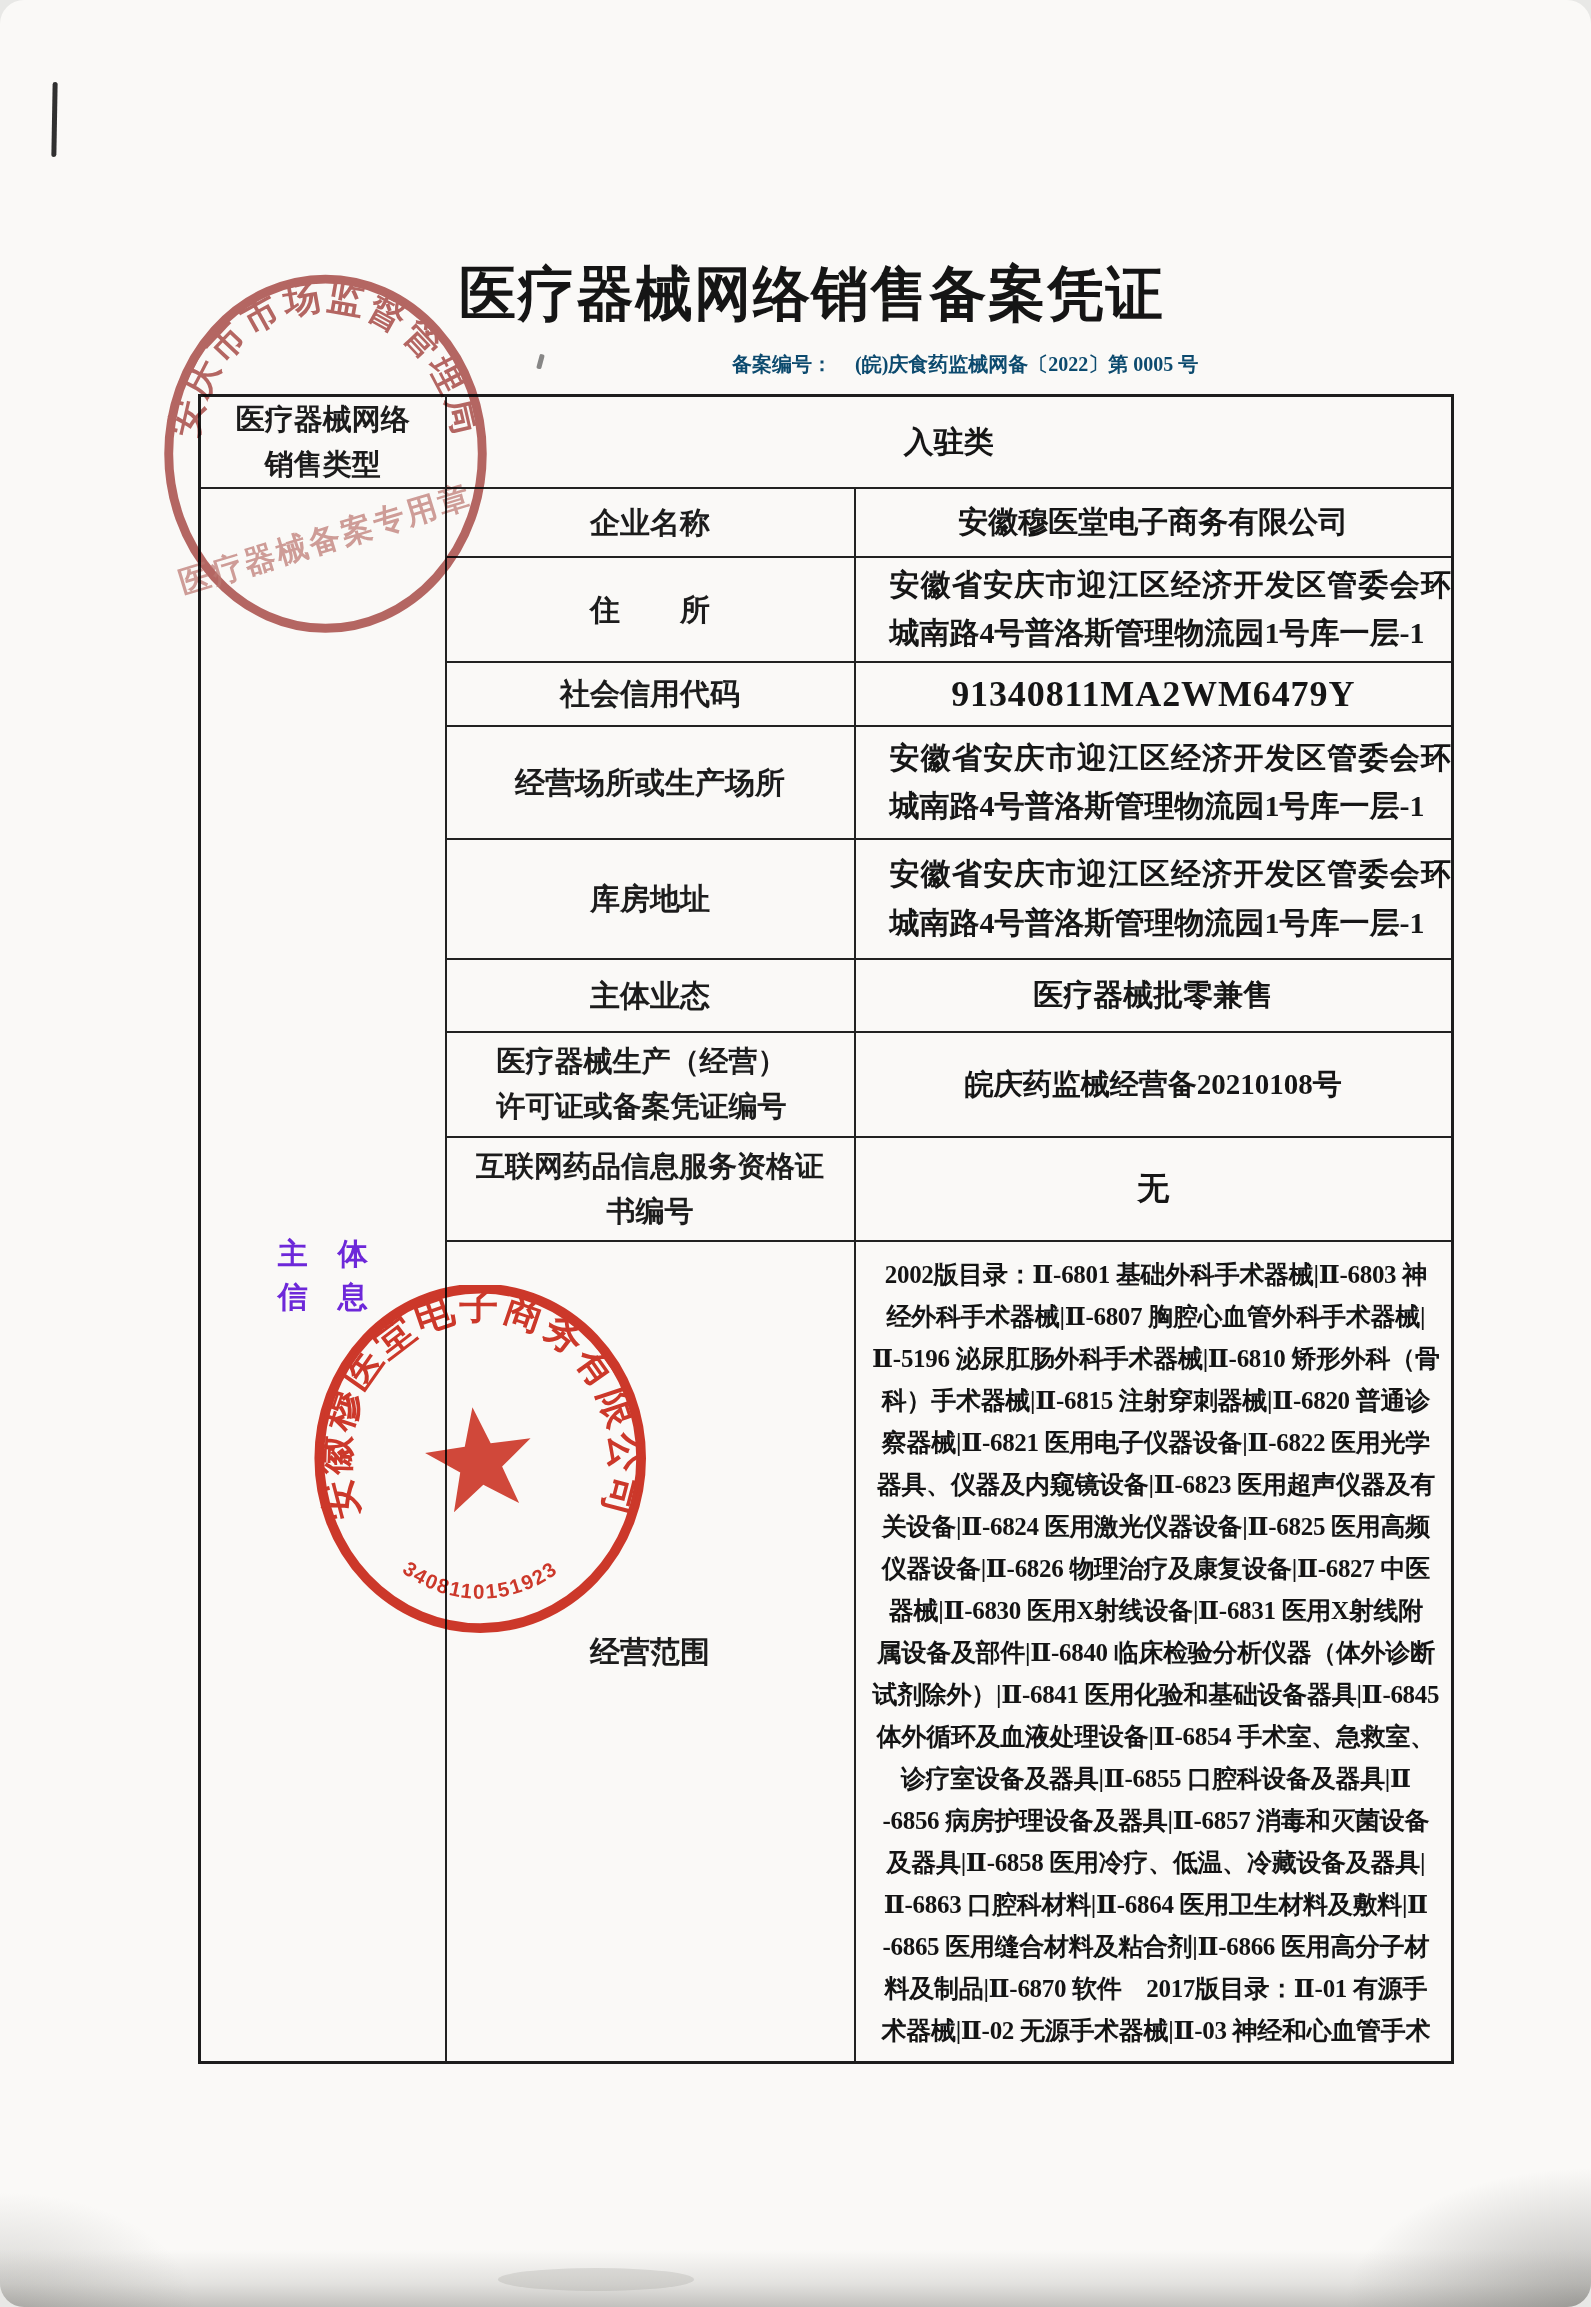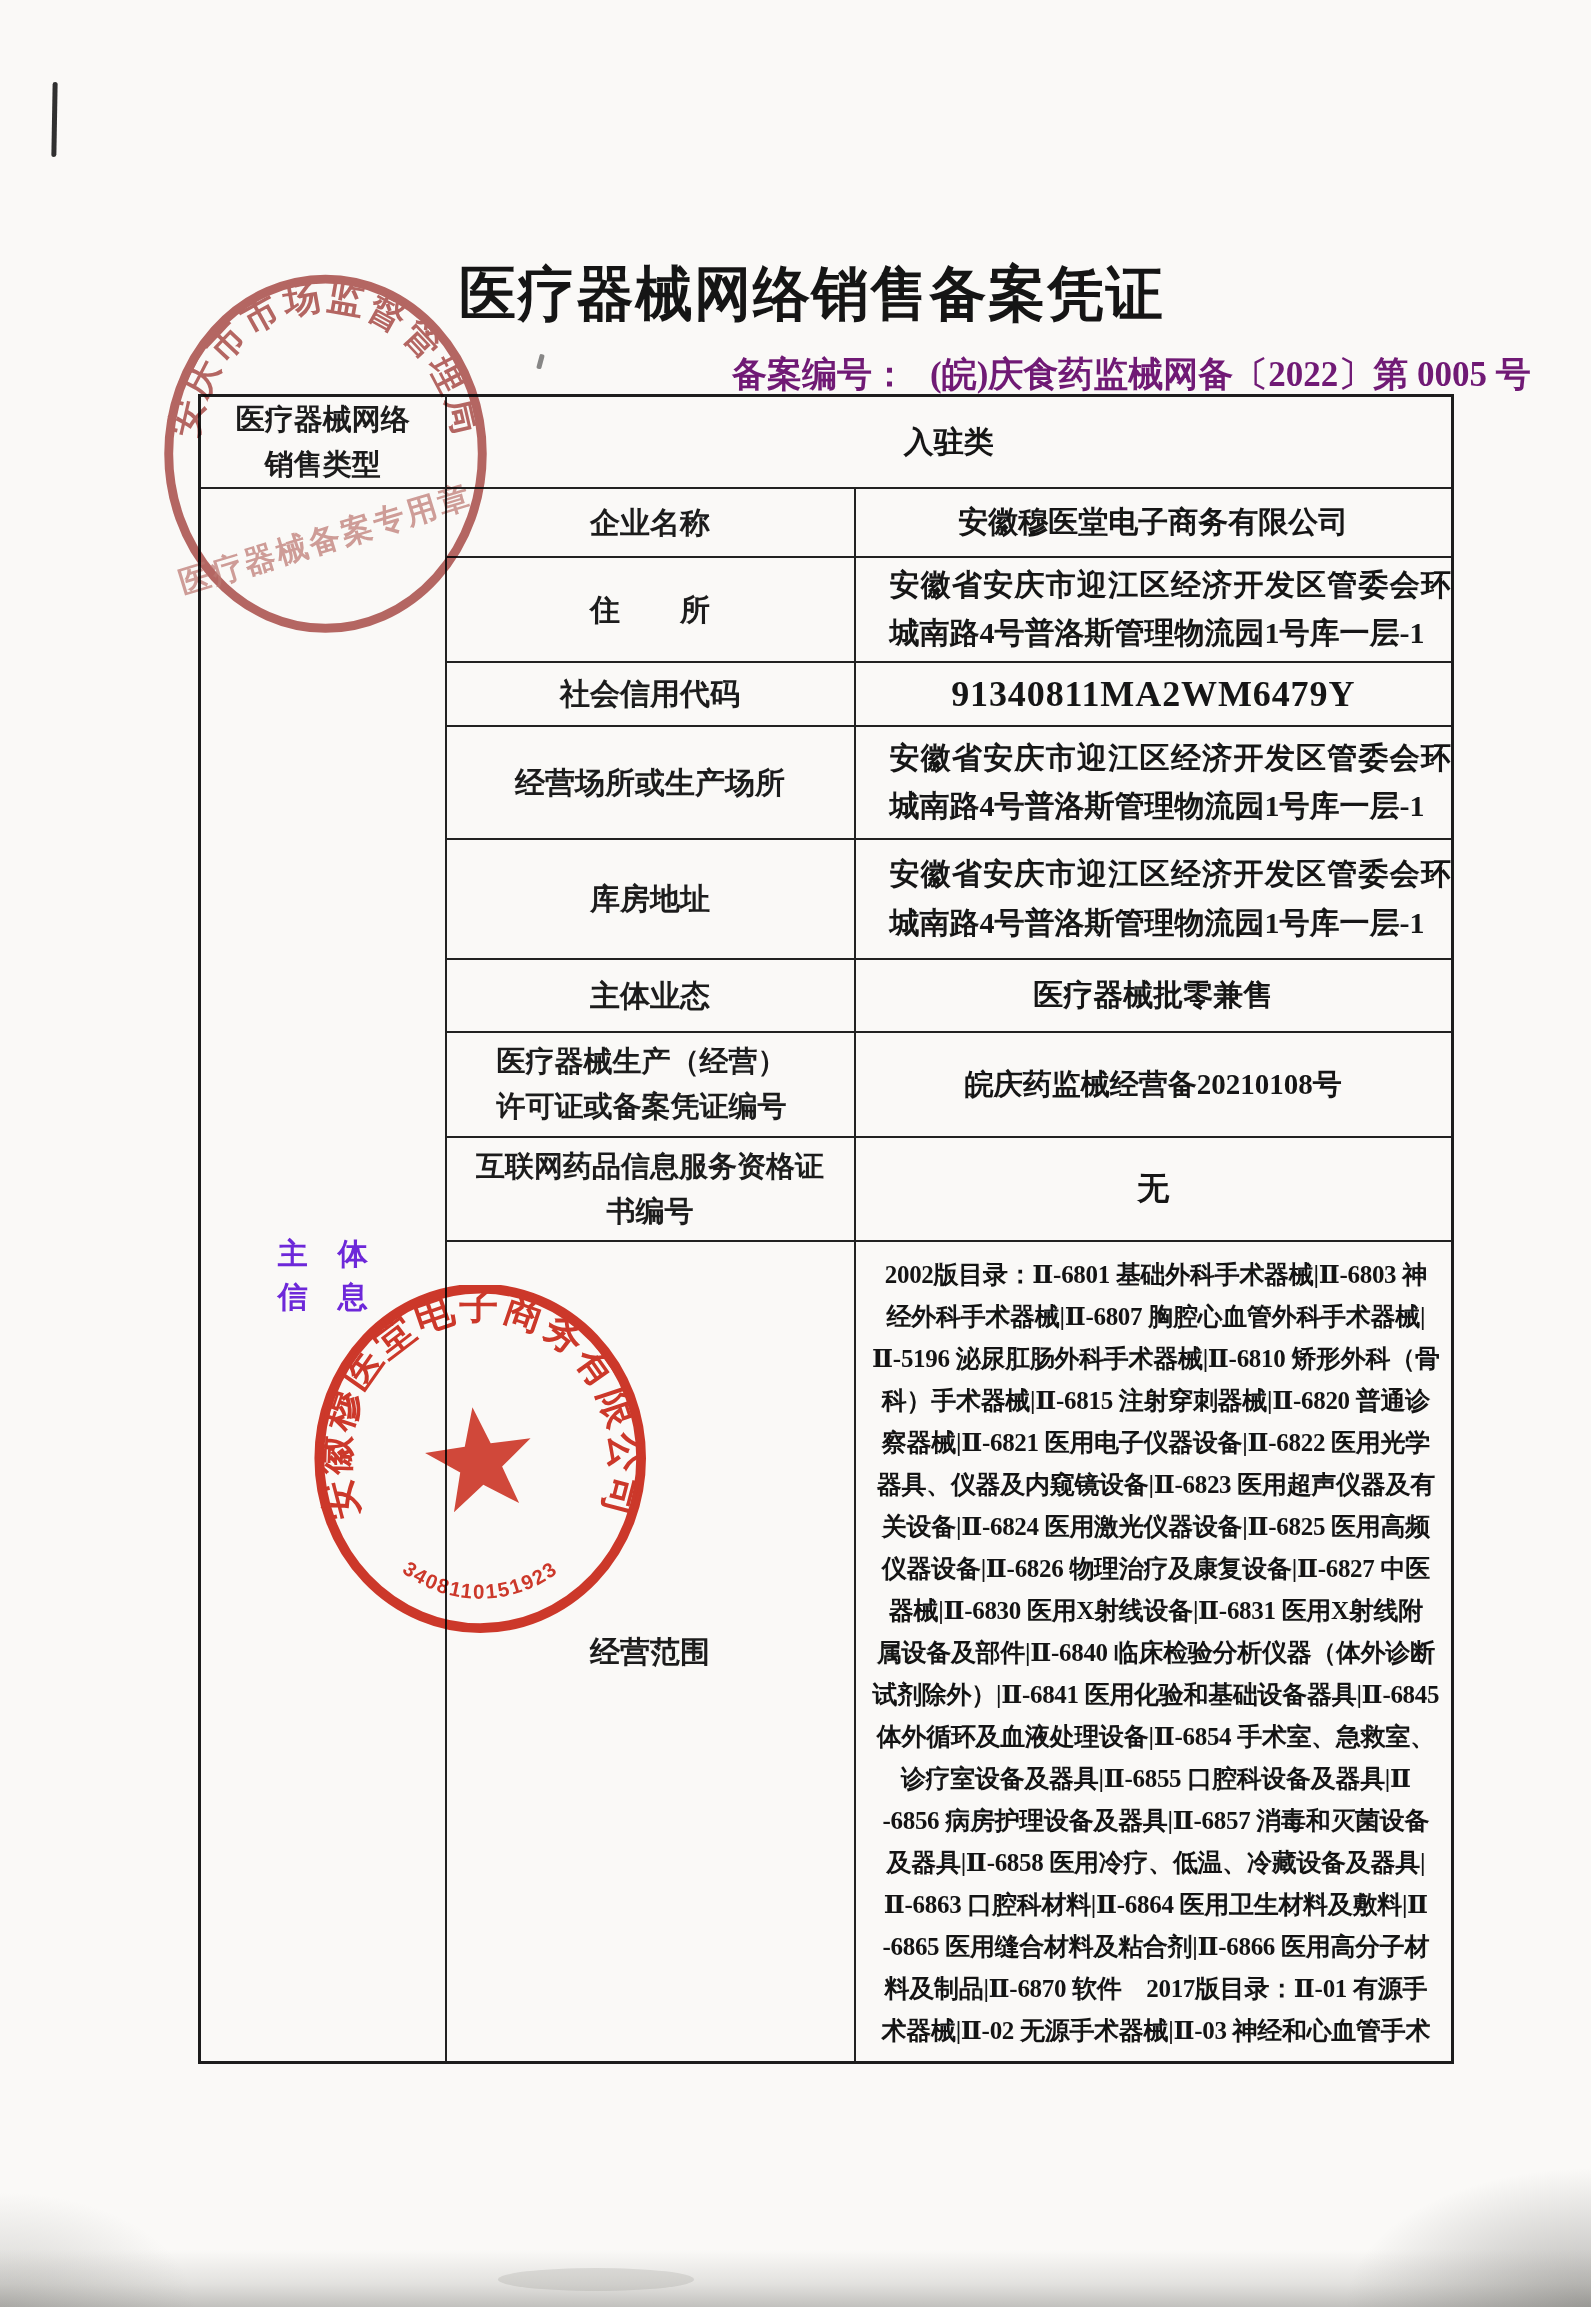--- a/index.html
+++ b/index.html
@@ -1,30 +1,31 @@
 <!DOCTYPE html>
 <html style="font-size:14.2px"><head>
 <meta charset="utf-8">
 <style>
   html,body{margin:0;padding:0;background:#e8e8e6;}
   .page{
     position:relative;width:1591px;height:2307px;margin:0 auto;
     background:#faf9f7;overflow:hidden;color:#1b1b1b;
     font-family:"Liberation Serif","DejaVu Serif",serif;
+    border-radius:24px;
   }
   
   .doc-title{
     position:absolute;left:459px;top:256px;width:703px;
     font-size:57px;font-weight:900;letter-spacing:1.8px;text-align:left;
     font-family:"Liberation Serif","DejaVu Serif",serif;color:#151515;
     transform:scaleY(1.04);white-space:nowrap;
   }
   .filing-line{
     position:absolute;left:732px;top:351px;
-    font-size:35px;font-weight:700;white-space:nowrap;color:#701a75;
+    font-size:20px;font-weight:700;white-space:nowrap;color:#0c4a6e;
   }
   .filing-line .gap{display:inline-block;width:23px;}
   
   table.cert{
     position:absolute;left:198px;top:394px;
     border-collapse:collapse;table-layout:fixed;width:1253px;
   }
   table.cert td{
     border:2.7px solid #222;vertical-align:middle;
     padding:0;overflow:hidden;

